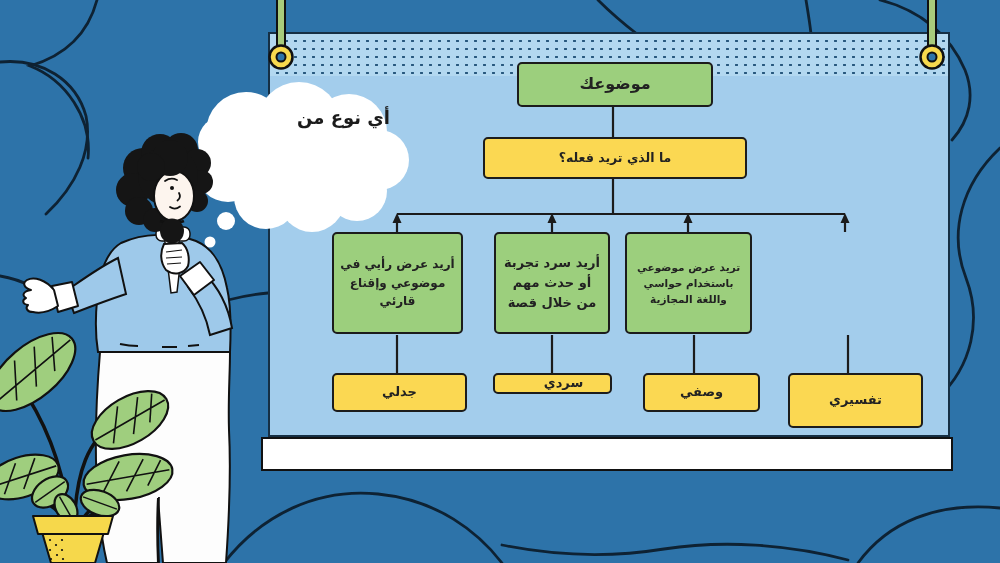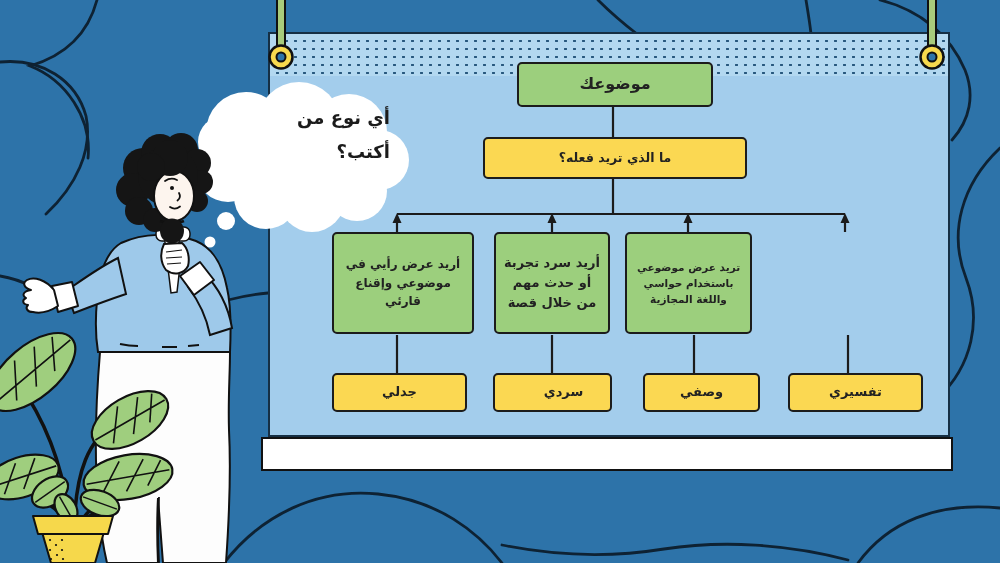--- a/index.html
+++ b/index.html
@@ -91,48 +91,47 @@
       <polygon points="547.5,223 552,213 556.5,223"></polygon>
       <polygon points="683.5,223 688,213 692.5,223"></polygon>
       <polygon points="840.5,223 845,213 849.5,223"></polygon>
     </g>
   </svg>
 
   <div class="fbox green" style="left:517px;top:62px;width:196px;height:45px;font-size:16px;">موضوعك</div>
 
   <div class="fbox yellow" style="left:483px;top:137px;width:264px;height:42px;font-size:12.5px;">ما الذي تريد فعله؟</div>
 
-  <div class="fbox green" style="left:332px;top:232px;width:142px;height:102px;font-size:12px;">أريد عرض رأيي في موضوعي وإقناع قارئي</div>
+  <div class="fbox green" style="left:332px;top:232px;width:131px;height:102px;font-size:12px;">أريد عرض رأيي في موضوعي وإقناع قارئي</div>
   <div class="fbox green" style="left:494px;top:232px;width:116px;height:102px;font-size:13px;">أريد سرد تجربة أو حدث مهم من خلال قصة</div>
   <div class="fbox green" style="left:625px;top:232px;width:127px;height:102px;font-size:10.5px;">تريد عرض موضوعي باستخدام حواسي واللغة المجازية</div>
 
   <div class="fbox yellow" style="left:332px;top:373px;width:135px;height:39px;font-size:13px;">جدلي</div>
-  <div class="fbox yellow" style="left:493px;top:373px;width:119px;height:39px;font-size:13px;padding-left:28px;">سردي</div>
+  <div class="fbox yellow" style="left:493px;top:373px;width:119px;height:21px;font-size:13px;padding-left:28px;">سردي</div>
   <div class="fbox yellow" style="left:643px;top:373px;width:117px;height:39px;font-size:13px;">وصفي</div>
-  <div class="fbox yellow" style="left:788px;top:373px;width:135px;height:39px;font-size:13px;">تفسيري</div>
+  <div class="fbox yellow" style="left:788px;top:373px;width:135px;height:55px;font-size:13px;">تفسيري</div>
 
   <svg class="layer bubble-layer" viewBox="0 0 1000 563">
     <g fill="#ffffff">
       <circle cx="246" cy="132" r="40"></circle>
       <circle cx="299" cy="124" r="42"></circle>
       <circle cx="349" cy="132" r="38"></circle>
       <circle cx="379" cy="160" r="30"></circle>
       <circle cx="357" cy="191" r="30"></circle>
       <circle cx="312" cy="199" r="33"></circle>
       <circle cx="266" cy="197" r="32"></circle>
       <circle cx="228" cy="170" r="32"></circle>
       <circle cx="224" cy="142" r="26"></circle>
       <circle cx="300" cy="162" r="52"></circle>
       <circle cx="226" cy="221" r="9"></circle>
       <circle cx="210" cy="242" r="5.5"></circle>
     </g>
   </svg>
   <div class="thought-text" dir="rtl">
     <div>أي نوع من</div>
-    <div>أكتب؟</div>
   </div>
 
   <svg class="layer figure-layer" viewBox="0 0 1000 563">
     <g>
 
       <path d="M 100,352 C 96,400 94,452 98,500 C 100,530 104,550 107,563 L 158,563 C 157,540 157,516 158,498 L 163,563 L 226,563 C 229,520 231,470 229,430 C 228,398 230,374 230,352 Z" fill="#fdfdfd" stroke="#111" stroke-width="2"></path>
       <path d="M 159,497 C 158,520 158,545 159,563" fill="none" stroke="#111" stroke-width="1.8"></path>
 
       <path d="M 121,243 C 106,252 99,275 97,300 C 95,322 96,340 98,352 L 230,352 C 231,330 231,305 227,288 C 222,262 212,248 196,241 C 172,232 143,233 121,243 Z" fill="#9ec9ea" stroke="#111" stroke-width="2"></path>
 

